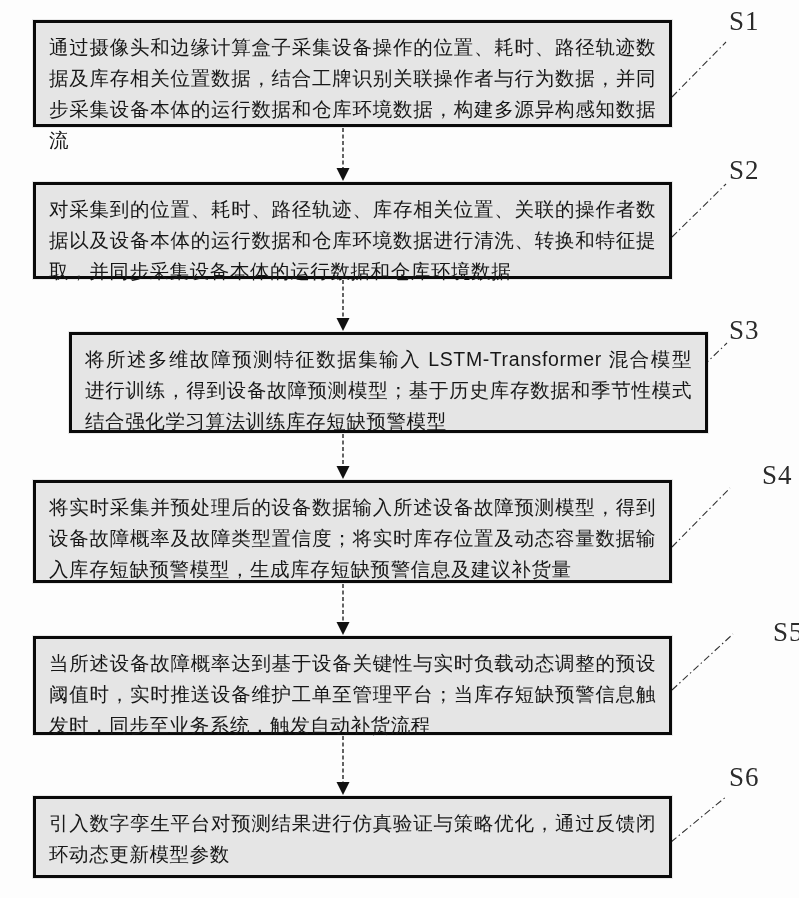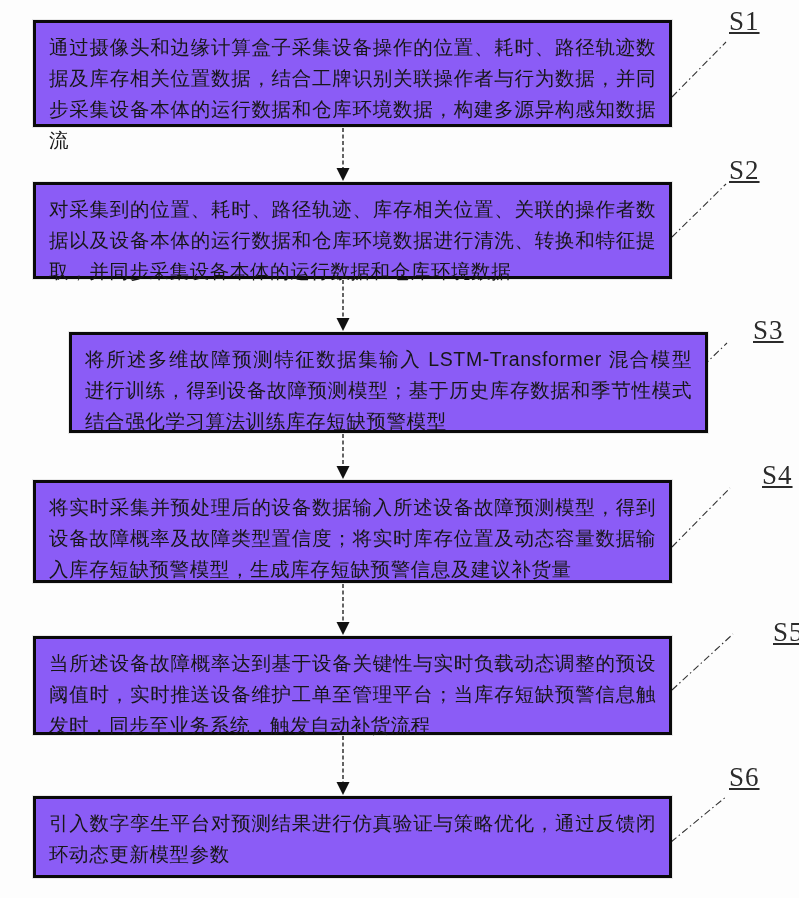--- a/index.html
+++ b/index.html
@@ -14,41 +14,40 @@
     background: #fdfdfd;
     font-family: "Liberation Sans", sans-serif;
     overflow: hidden;
   }
   .step-box {
     position: absolute;
     left: 33px;
     width: 639px;
     box-sizing: border-box;
     border: 3px solid #0a0a0a;
-    background: #8b5cf6;
+    background: #e5e5e5;
     box-shadow: 0 0 0 1px rgba(0,0,0,0.08);
   }
   .step-text {
     margin: 0;
     padding: 9px 13px 0 13px;
     font-size: 19.5px;
     line-height: 31px;
     letter-spacing: 0.6px;
     color: #171717;
     text-align: justify;
     text-justify: inter-ideograph;
     font-weight: 500;
   }
   .step-label {
     position: absolute;
     font-family: "Liberation Serif", serif;
     font-size: 27px;
     color: #2b2b2b;
     letter-spacing: 1px;
-    text-decoration: underline;
   }
   .connector-layer {
     position: absolute;
     left: 0;
     top: 0;
     pointer-events: none;
   }
 </style>
 </head>
 <body>
@@ -96,18 +95,18 @@
   </div>
   <div class="step-box" style="top:636px; height:99px;">
     <p class="step-text">当所述设备故障概率达到基于设备关键性与实时负载动态调整的预设阈值时，实时推送设备维护工单至管理平台；当库存短缺预警信息触发时，同步至业务系统，触发自动补货流程</p>
   </div>
   <div class="step-box" style="top:796px; height:82px;">
     <p class="step-text">引入数字孪生平台对预测结果进行仿真验证与策略优化，通过反馈闭环动态更新模型参数</p>
   </div>
 
   <div class="step-label" style="left:729px; top:6px;">S1</div>
   <div class="step-label" style="left:729px; top:155px;">S2</div>
-  <div class="step-label" style="left:729px; top:315px;margin-left:24px;">S3</div>
+  <div class="step-label" style="left:729px; top:315px;">S3</div>
   <div class="step-label" style="left:731px; top:460px;margin-left:31px;">S4</div>
   <div class="step-label" style="left:733px; top:617px;margin-left:40px;">S5</div>
   <div class="step-label" style="left:729px; top:762px;">S6</div>
 
 </div>
 
 </body></html>

